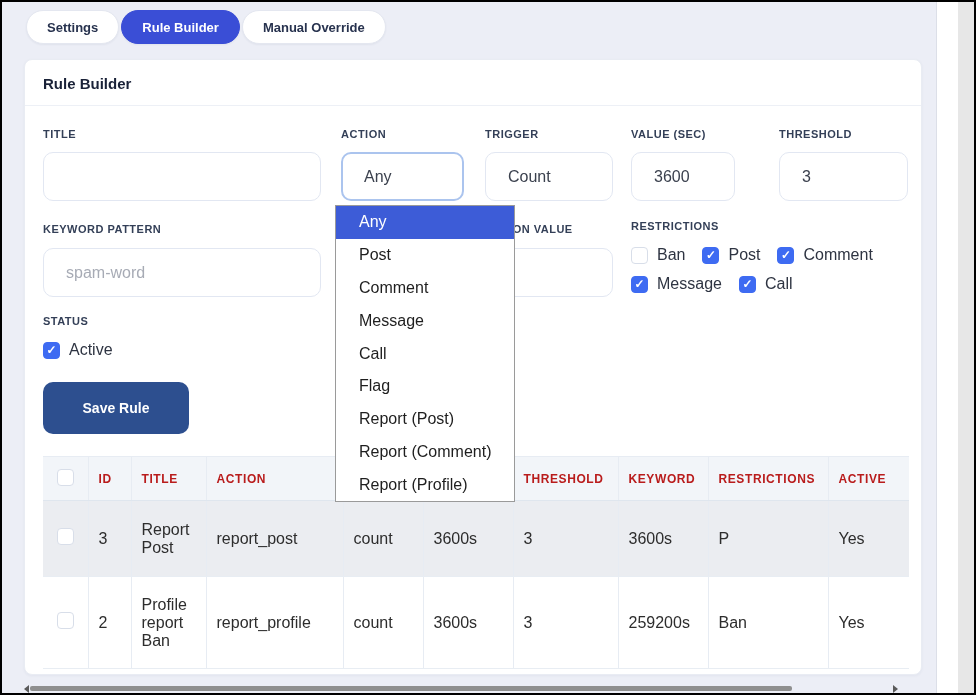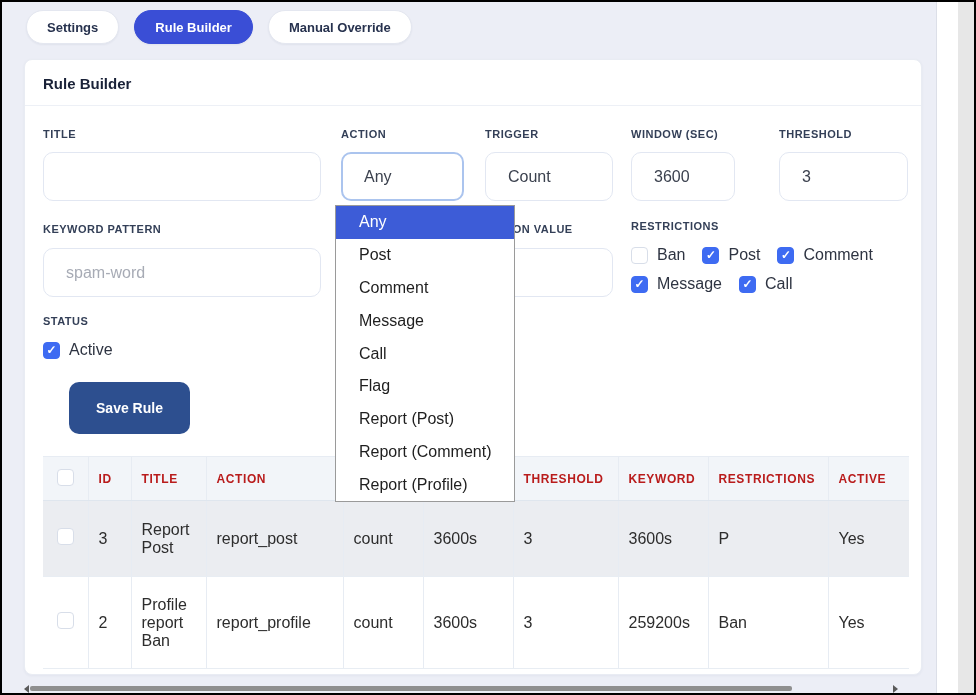--- a/index.html
+++ b/index.html
@@ -5,21 +5,21 @@
   * { margin:0; padding:0; box-sizing:border-box; }
   html,body { width:976px; height:695px; }
   body { font-family:"Liberation Sans", sans-serif; }
 
   .screen{
     position:relative; width:976px; height:695px;
     border:2px solid #000; background:#eceef6; overflow:hidden;
   }
 
   
-  .tabs{ position:absolute; left:24px; top:8px; display:flex; gap:15px; }
+  .tabs{ position:absolute; left:24px; top:8px; display:flex; gap:2px; }
   .tab{
     height:34px; padding:0 20px; border-radius:18px;
     background:#ffffff; border:1px solid #e4e7f0;
     font-family:"Liberation Sans",sans-serif;
     font-size:13px; font-weight:bold; color:#27324e;
     cursor:pointer; box-shadow:0 1px 2px rgba(40,50,90,.06);
   }
   .tab.active{ background:#3a4ed6; border-color:#3a4ed6; color:#ffffff; }
 
   
@@ -55,25 +55,24 @@
   .cb.checked{ background:#3e6bf2; border-color:#3e6bf2; }
   .cb.checked::after{ content:"\2713"; color:#fff; font-size:12px; font-weight:bold; line-height:1; }
   .cbrow{ display:inline-flex; align-items:center; gap:9px; font-size:16px; color:#2e3442; }
   .restrictions-group{
     position:absolute; left:606px; top:186px; width:292px;
     display:flex; flex-wrap:wrap; column-gap:17px; row-gap:11px;
   }
 
   
   .save-btn{
-    position:absolute; left:18px; top:322px; width:121px; height:52px;
+    position:absolute; left:18px; top:322px; width:146px; height:52px;
     background:#2d4f8f; border:none; border-radius:10px;
     color:#fff; font-size:14px; font-weight:bold; cursor:pointer;
     font-family:"Liberation Sans",sans-serif;
-    margin-left:26px;
   }
 
   
   .rules-table{
     position:absolute; left:18px; top:396px; width:866px;
     border-collapse:collapse; table-layout:fixed;
   }
   .rules-table th{
     background:#f2f5f9; border-top:1px solid #e7ecf3;
     border-bottom:1px solid #dfe6ee;
@@ -146,21 +145,21 @@
 
     <div class="flabel" style="left:18px; top:68px;">TITLE</div>
     <input class="field" style="left: 18px; top: 92px; width: 278px;" value="">
 
     <div class="flabel" style="left:316px; top:68px;">ACTION</div>
     <div class="field focused" style="left:316px; top:92px; width:123px;">Any</div>
 
     <div class="flabel" style="left:460px; top:68px;">TRIGGER</div>
     <div class="field" style="left:460px; top:92px; width:128px;">Count</div>
 
-    <div class="flabel" style="left:606px; top:68px;">WINDOW (SEC)</div>
+    <div class="flabel" style="left:606px; top:68px;">VALUE (SEC)</div>
     <input class="field" style="left: 606px; top: 92px; width: 104px;" value="3600">
 
     <div class="flabel" style="left:754px; top:68px;">THRESHOLD</div>
     <input class="field" style="left: 754px; top: 92px; width: 129px;" value="3">
 
     <div class="flabel" style="left:18px; top:163px;">KEYWORD PATTERN</div>
     <input class="field" style="left: 18px; top: 188px; width: 278px;" placeholder="spam-word">
 
     <div class="flabel" style="left:460px; top:163px;">ACTION VALUE</div>
     <input class="field" style="left: 460px; top: 188px; width: 128px;" value="">

